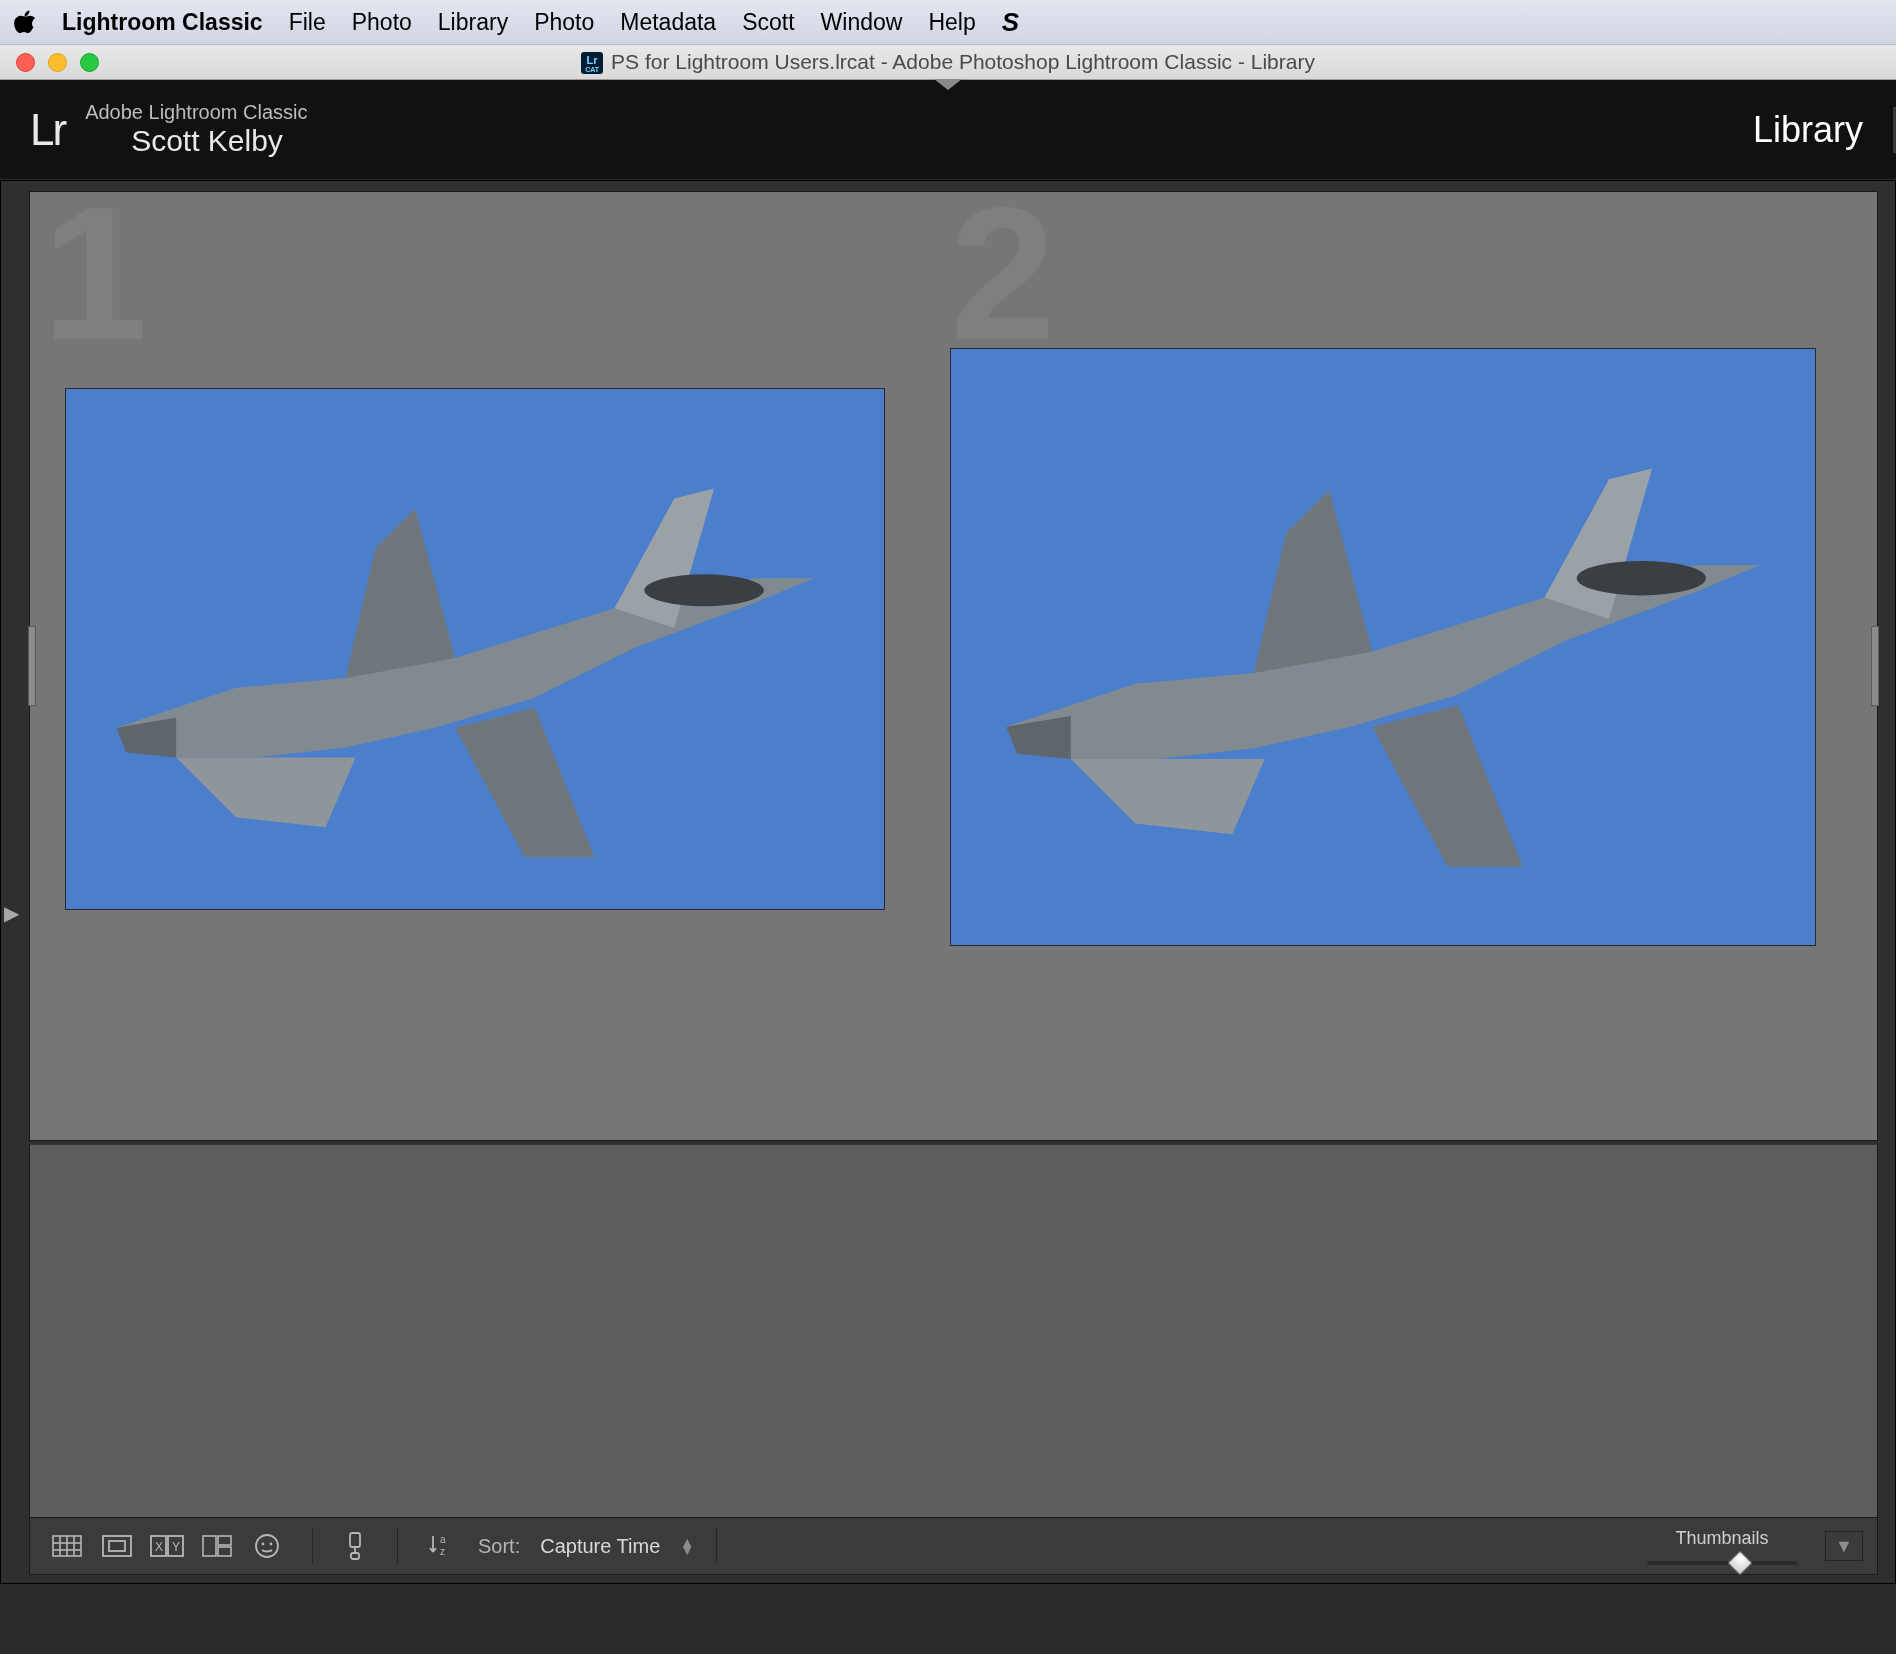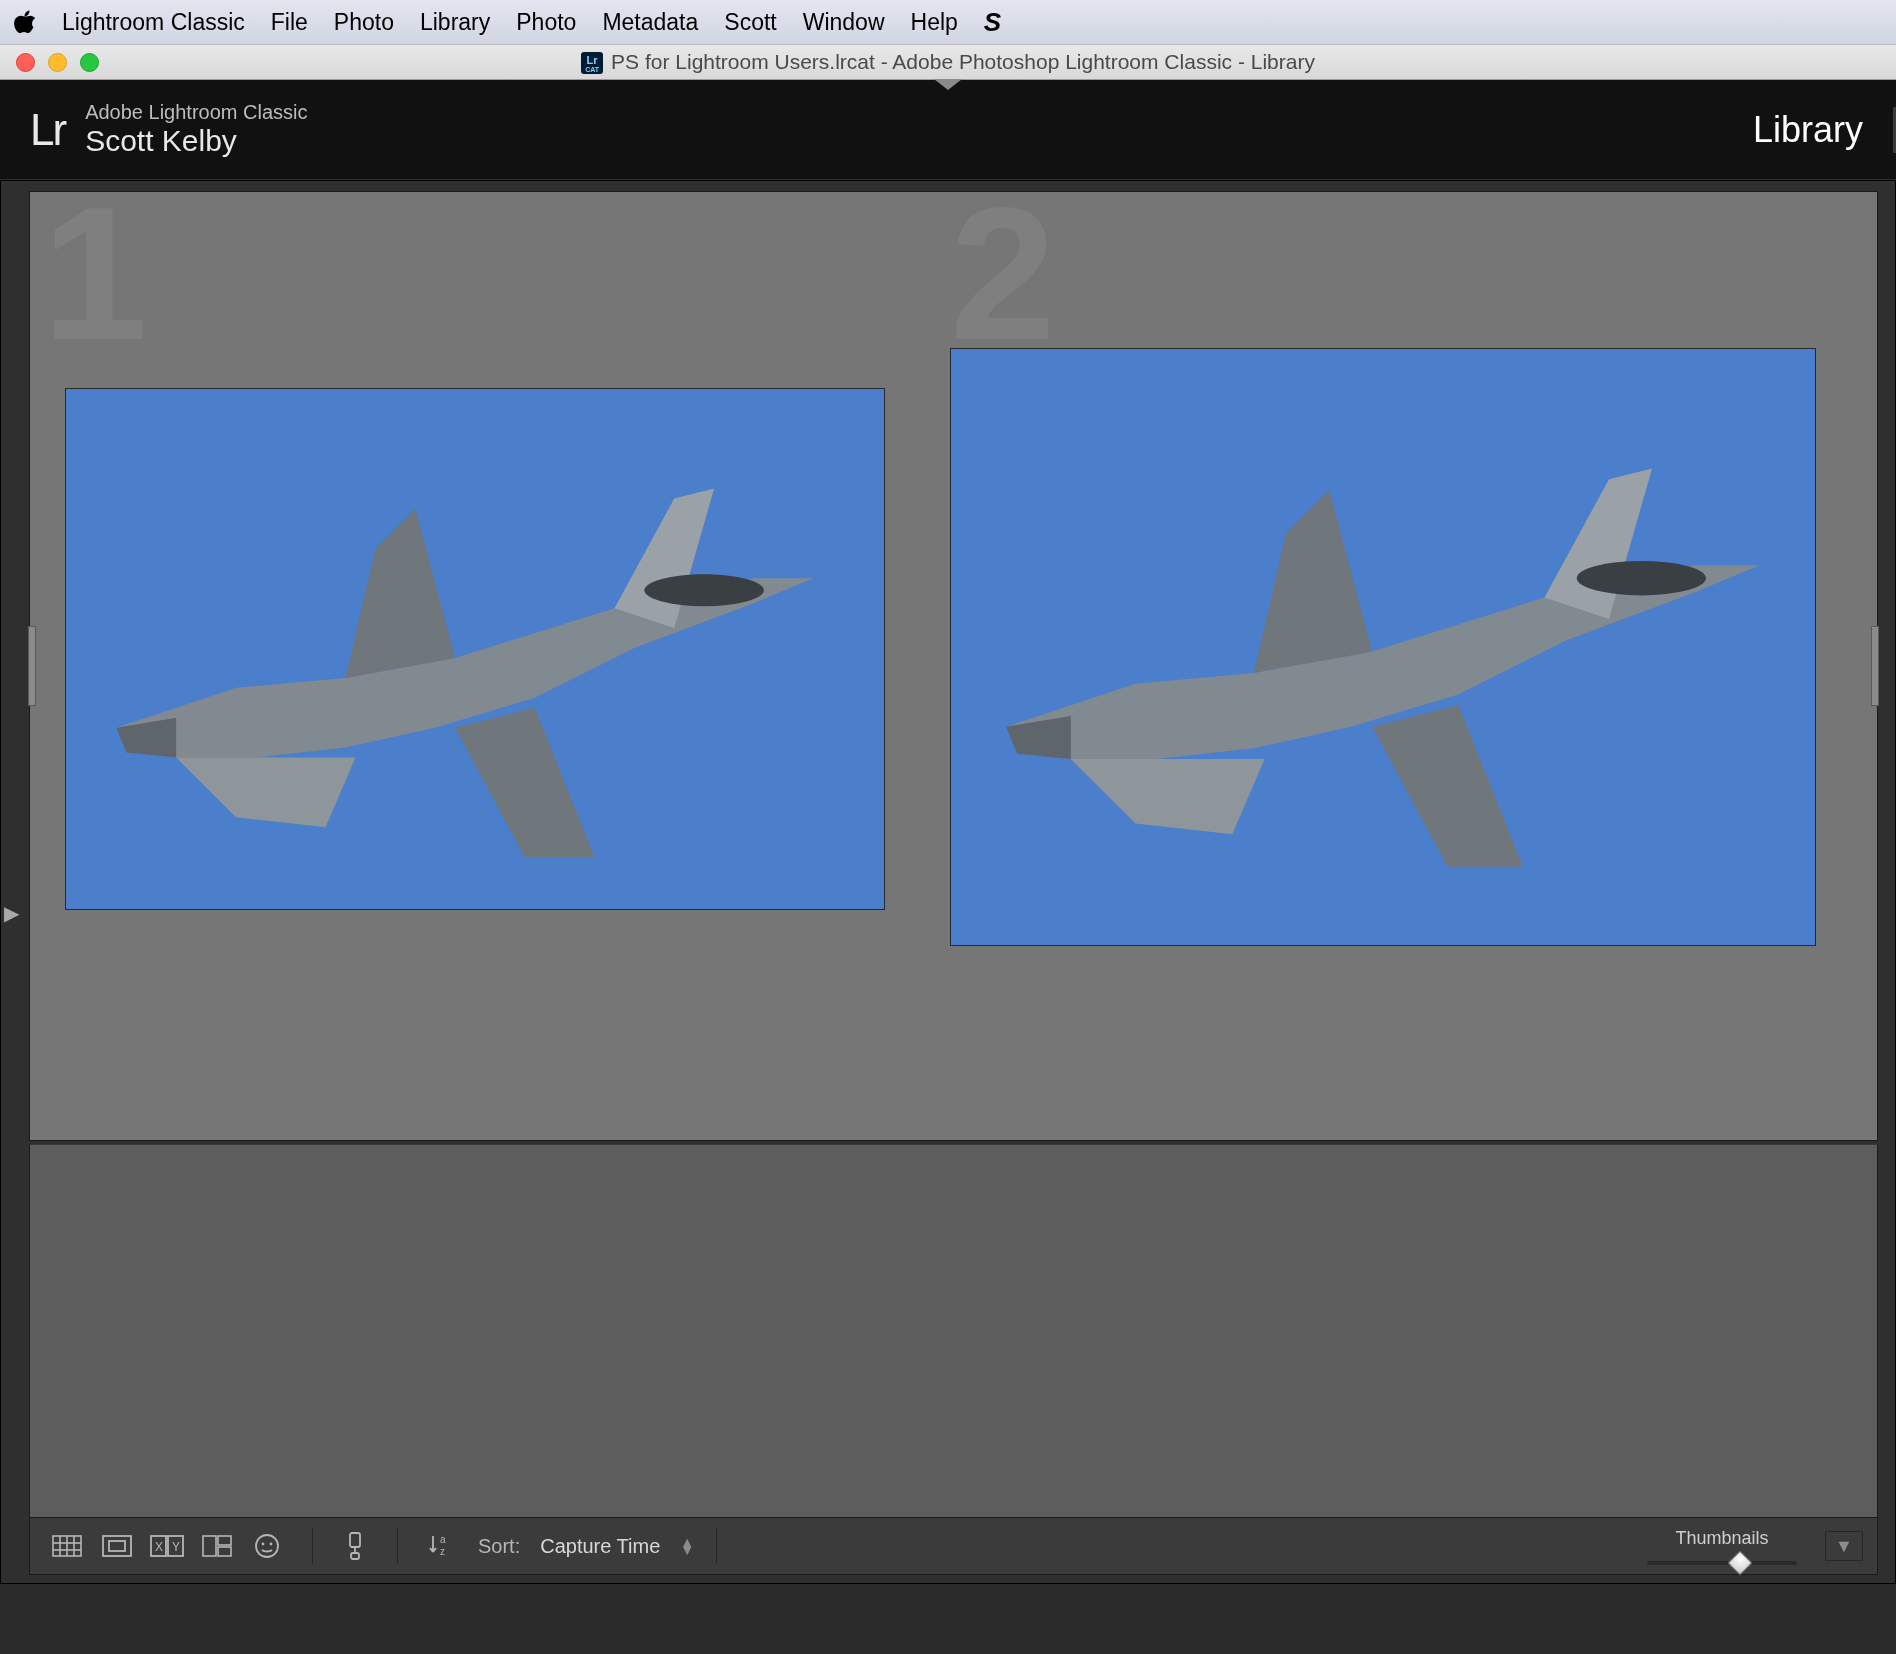--- a/index.html
+++ b/index.html
@@ -4,21 +4,21 @@
 <style>
   * { box-sizing: border-box; margin: 0; padding: 0; font-family: "Lucida Grande","Helvetica Neue",Arial,sans-serif; }
   html,body { width:1896px; height:1654px; background:#2a2a2a; overflow:hidden; }
 
   
   .mac-menubar {
     height:44px; background:linear-gradient(#e3e6ef,#d1d5e3);
     display:flex; align-items:center; padding:0 14px; gap:26px;
     font-size:23px; color:#000;
   }
-  .mac-menubar .app-name { font-weight:400; }
+  .mac-menubar .app-name { font-weight:700; }
   .mac-menubar .menu-item { cursor:default; }
   .apple-logo svg { display:block; }
 
   
   .titlebar {
     height:36px; background:linear-gradient(#e8e8e8,#d9d9d9);
     border-top:1px solid #bcbcbc; border-bottom:1px solid #9a9a9a;
     display:flex; align-items:center; position:relative;
   }
   .traffic-lights { display:flex; gap:13px; margin-left:16px; }
@@ -32,21 +32,21 @@
 
   
   .lr-header {
     height:100px; background:#111; color:#d7d7d7;
     display:flex; align-items:center; justify-content:space-between;
     padding:0 0 0 30px; border-bottom:1px solid #2e2e2e; position:relative;
   }
   .lr-logo { display:flex; align-items:center; gap:20px; }
   .lr-logo .lr-mark { font-size:44px; font-weight:400; color:#e8e8e8; font-family:"Helvetica Neue",Arial; letter-spacing:-2px; }
   .lr-logo .lr-text .line1 { font-size:20px; color:#bdbdbd; }
-  .lr-logo .lr-text .line2 { font-size:30px; color:#e8e8e8; }
+  .lr-logo .lr-text .line2 { font-size:30px; color:#e8e8e8;margin-left:46px; }
   .lr-modules { display:flex; align-items:center; height:100%; gap:0; font-family:Georgia,"Times New Roman",serif;}
   .lr-modules .mod {
     font-size:36px; color:#9a9a9a; padding:0 30px; height:100%;
     display:flex; align-items:center; cursor:pointer;
   }
   .lr-modules .sep { width:1px; height:46px; background:#3a3a3a; }
   .lr-modules .mod.active { color:#fff; }
   .header-chevron {
     position:absolute; top:-1px; left:50%; transform:translateX(-50%);
     width:0; height:0; border-left:14px solid transparent; border-right:14px solid transparent;

